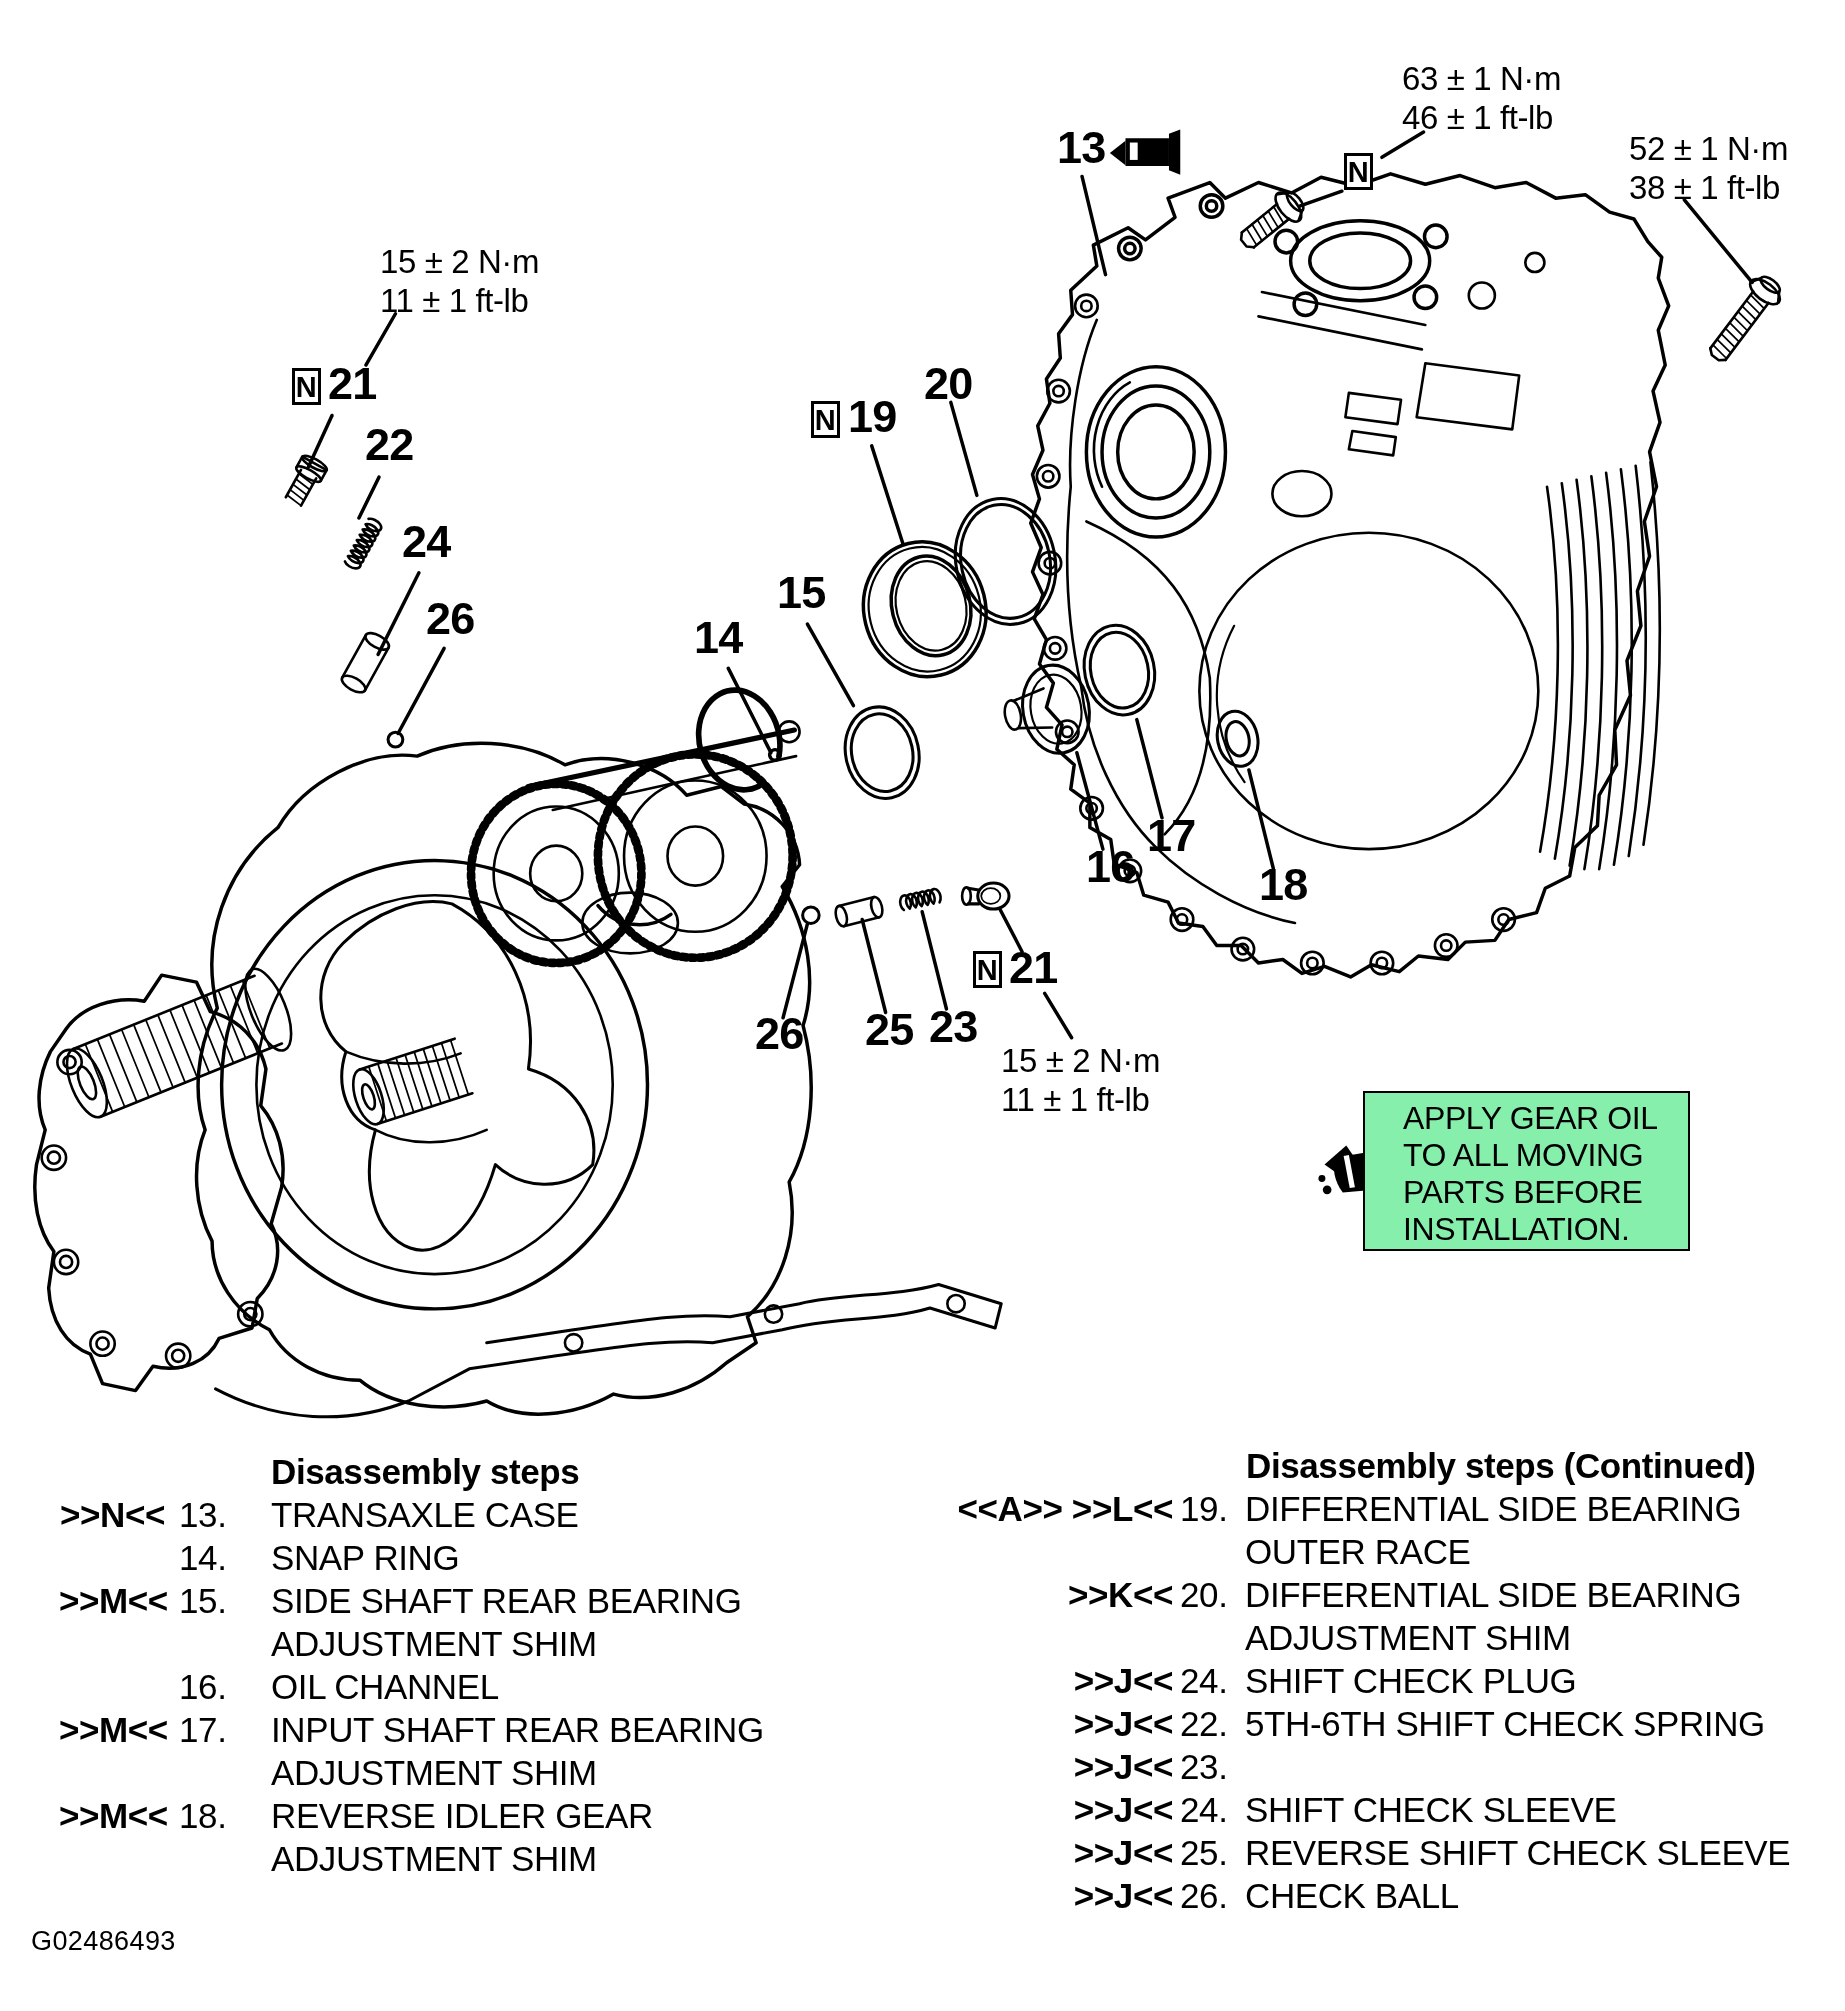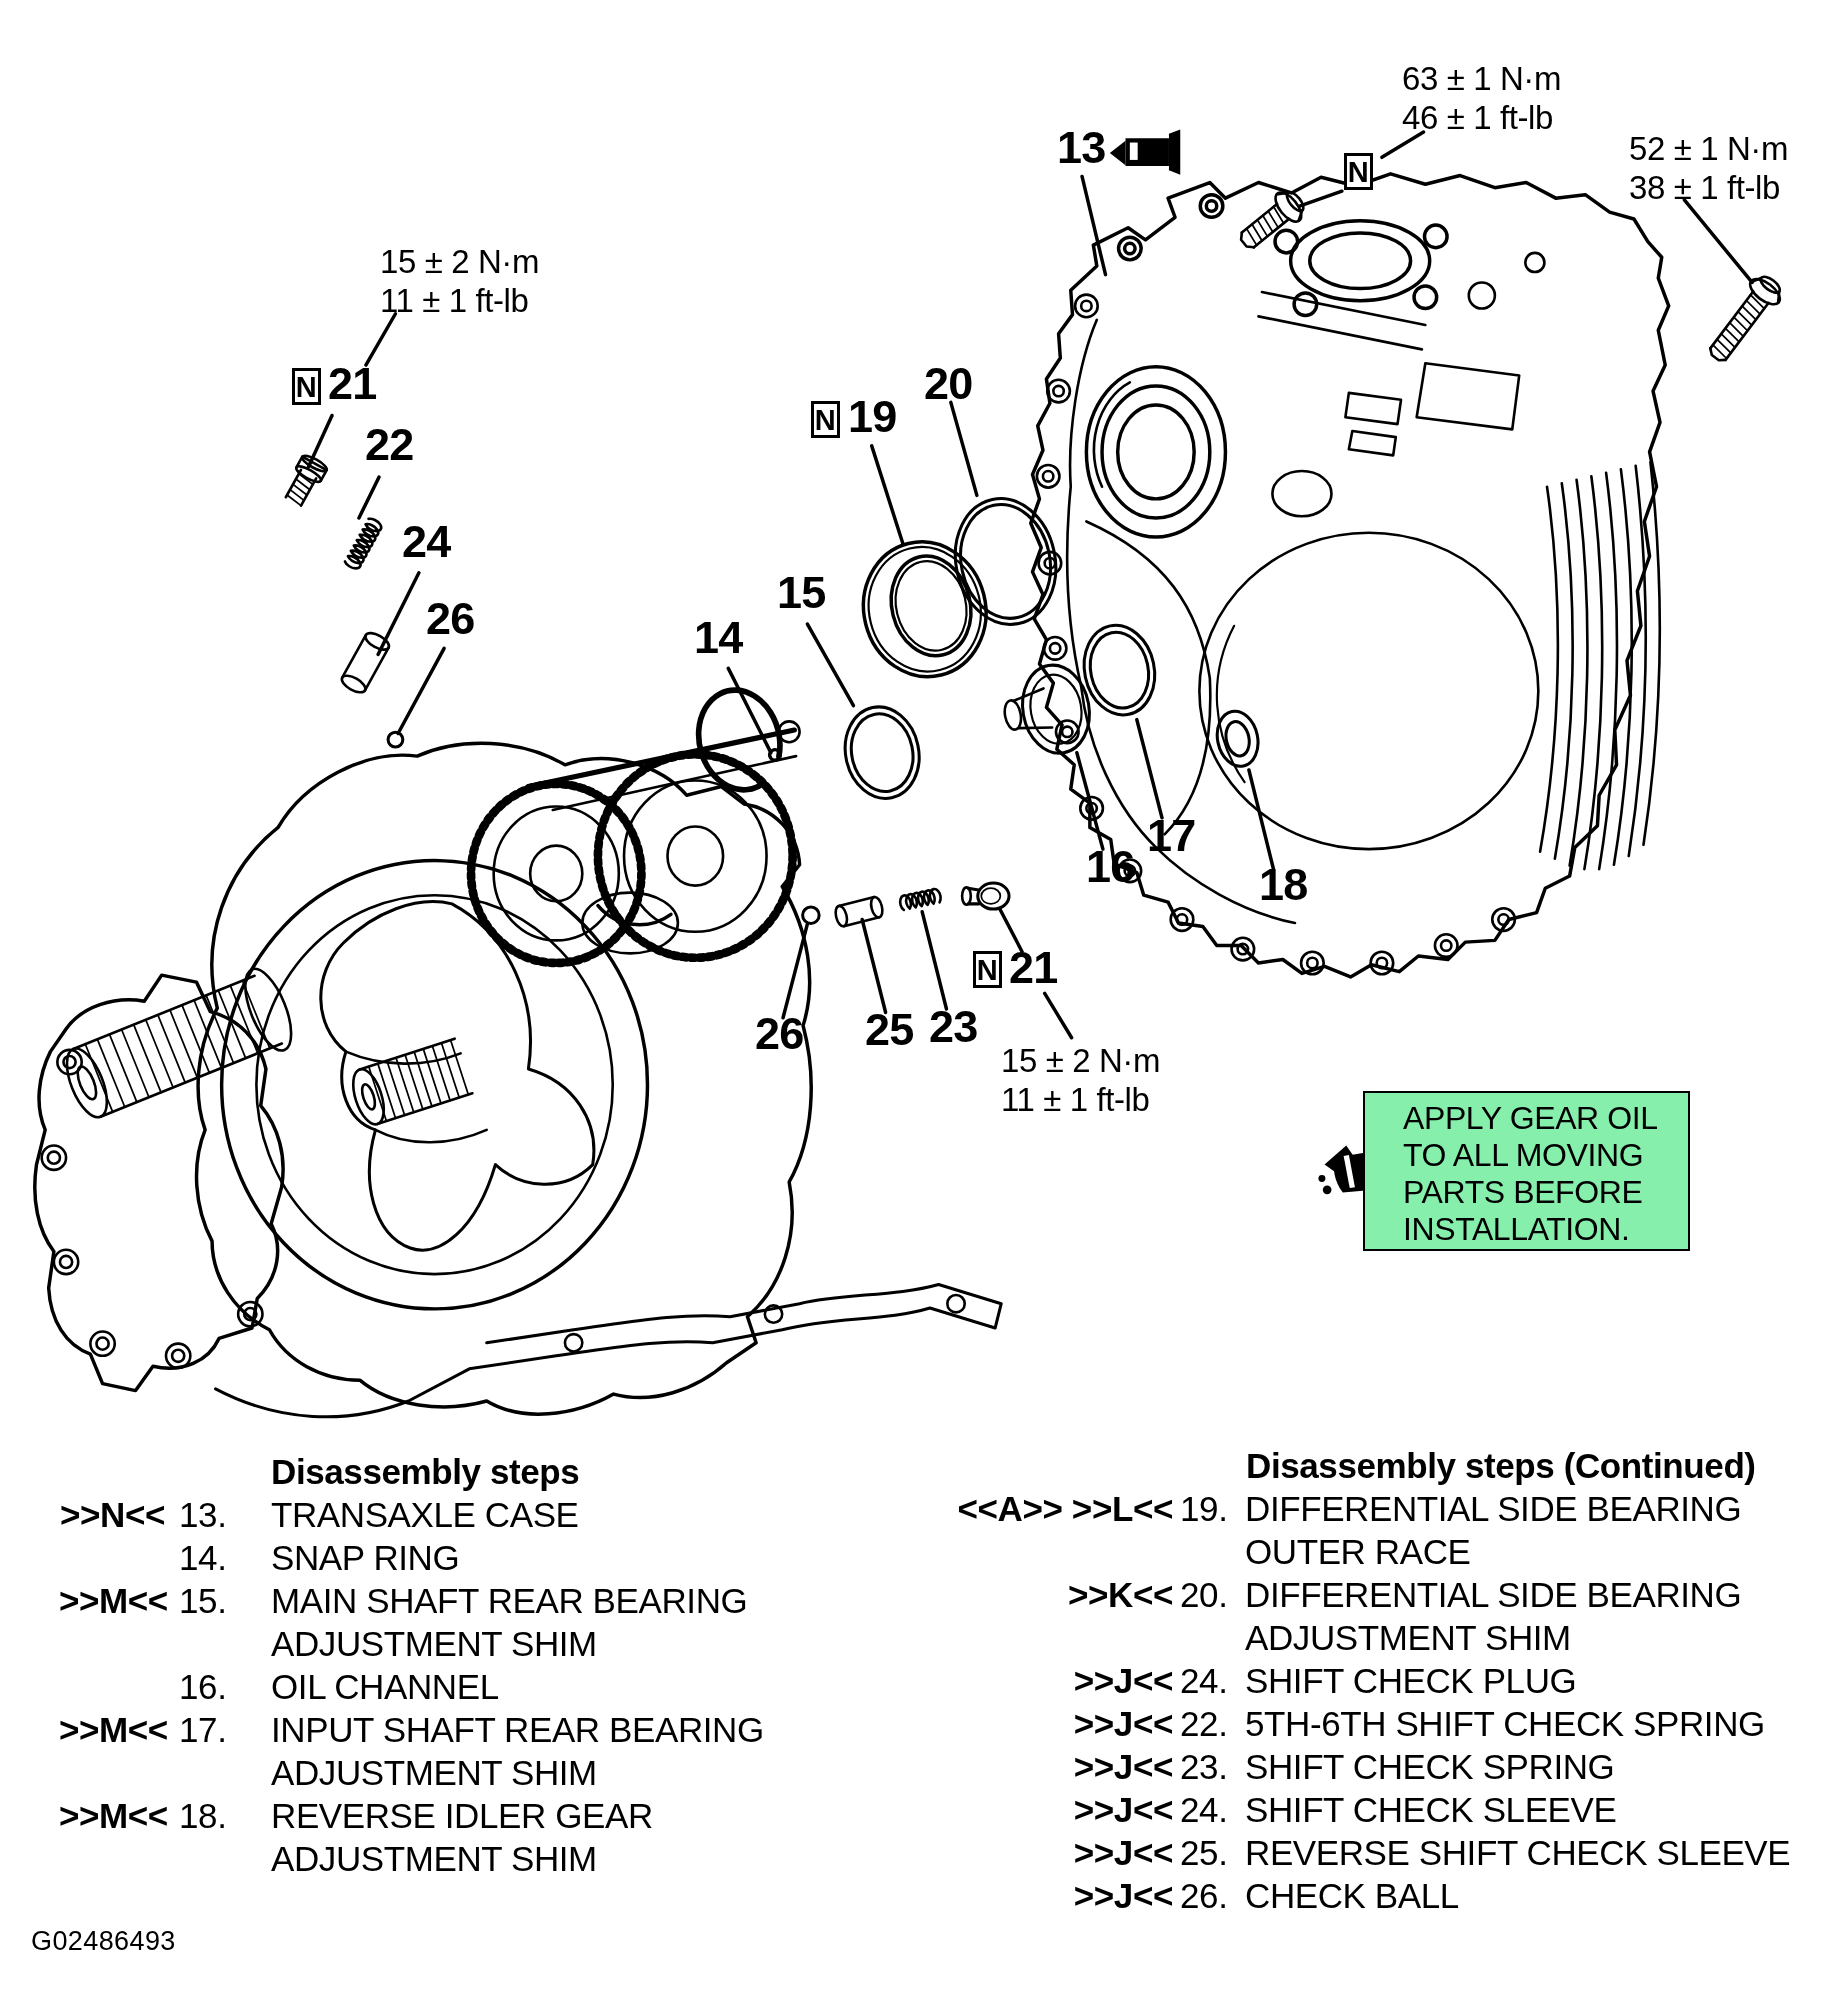--- a/index.html
+++ b/index.html
@@ -372,21 +372,21 @@
     <span class="mk"></span>
     <span class="num">14.</span>
     <span class="lines">
         <div>SNAP RING</div>
       </span>
   </div>
   <div class="row">
     <span class="mk">&gt;&gt;M&lt;&lt;</span>
     <span class="num">15.</span>
     <span class="lines">
-        <div>MAIN SHAFT REAR BEARING</div>
+        <div>SIDE SHAFT REAR BEARING</div>
         <div>ADJUSTMENT SHIM</div>
       </span>
   </div>
   <div class="row">
     <span class="mk"></span>
     <span class="num">16.</span>
     <span class="lines">
         <div>OIL CHANNEL</div>
       </span>
   </div>
@@ -436,23 +436,20 @@
   <div class="row">
     <span class="mk">&gt;&gt;J&lt;&lt;</span>
     <span class="num">22.</span>
     <span class="lines">
         <div>5TH-6TH SHIFT CHECK SPRING</div>
       </span>
   </div>
   <div class="row">
     <span class="mk">&gt;&gt;J&lt;&lt;</span>
     <span class="num">23.</span>
-    <span class="lines">
-        <div>SHIFT CHECK SPRING</div>
-      </span>
   </div>
   <div class="row">
     <span class="mk">&gt;&gt;J&lt;&lt;</span>
     <span class="num">24.</span>
     <span class="lines">
         <div>SHIFT CHECK SLEEVE</div>
       </span>
   </div>
   <div class="row">
     <span class="mk">&gt;&gt;J&lt;&lt;</span>

